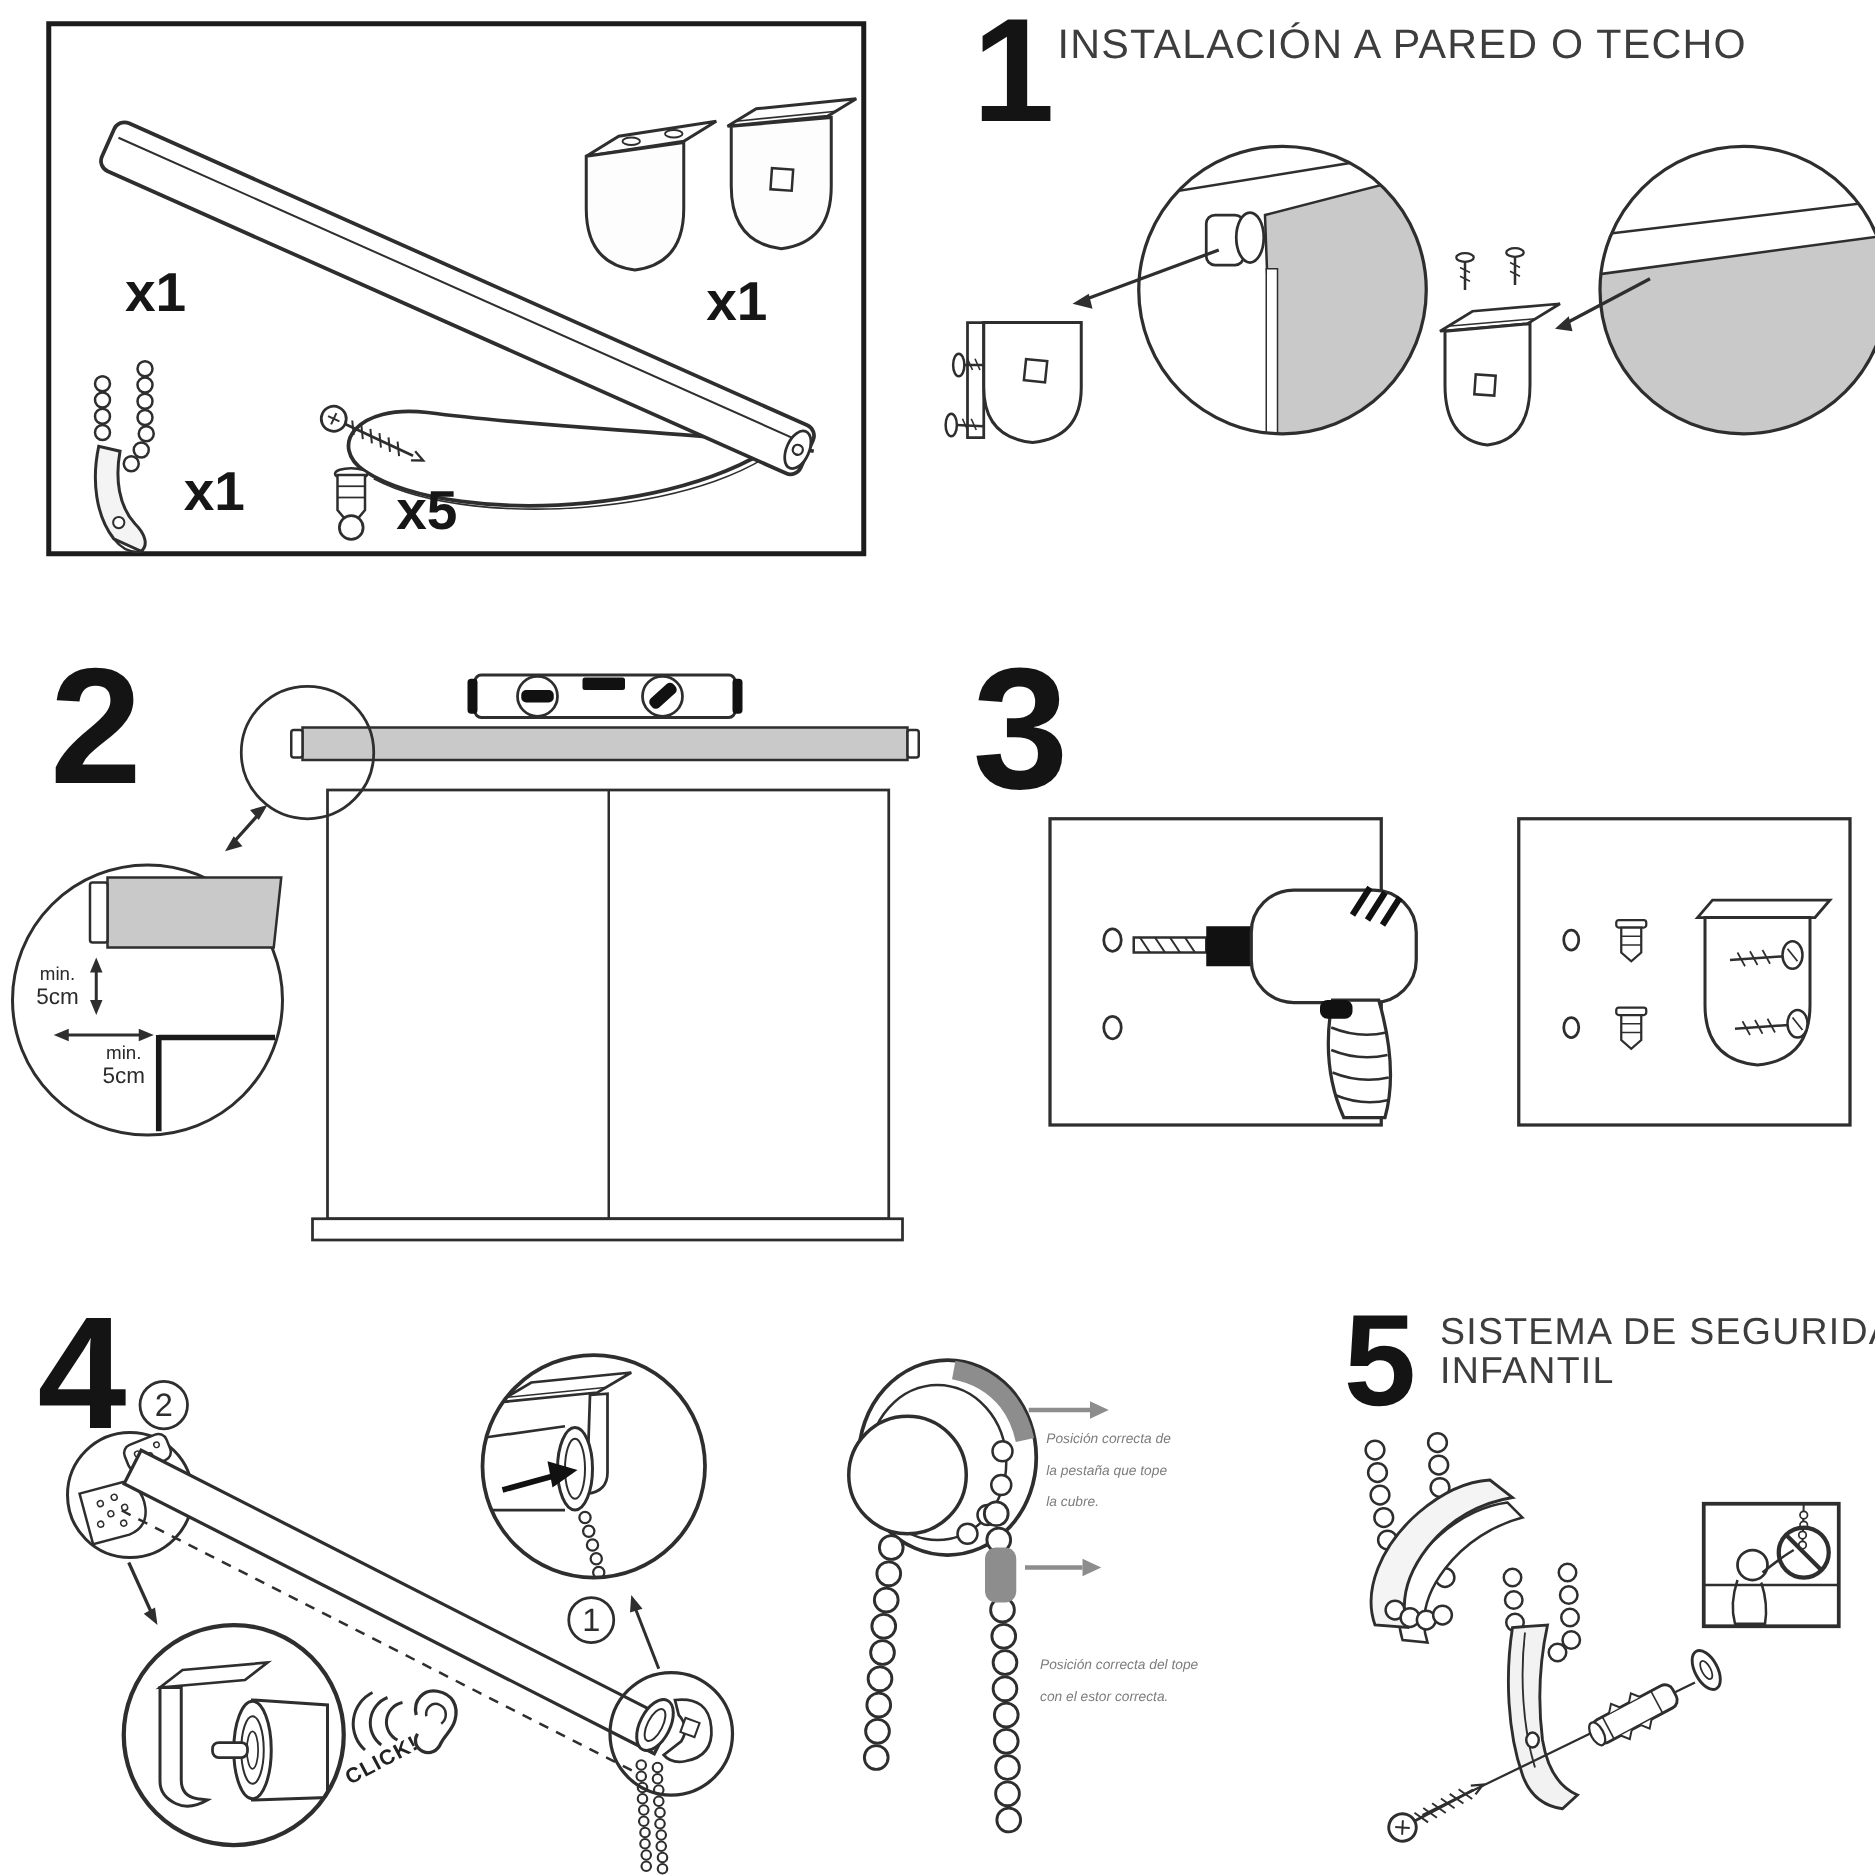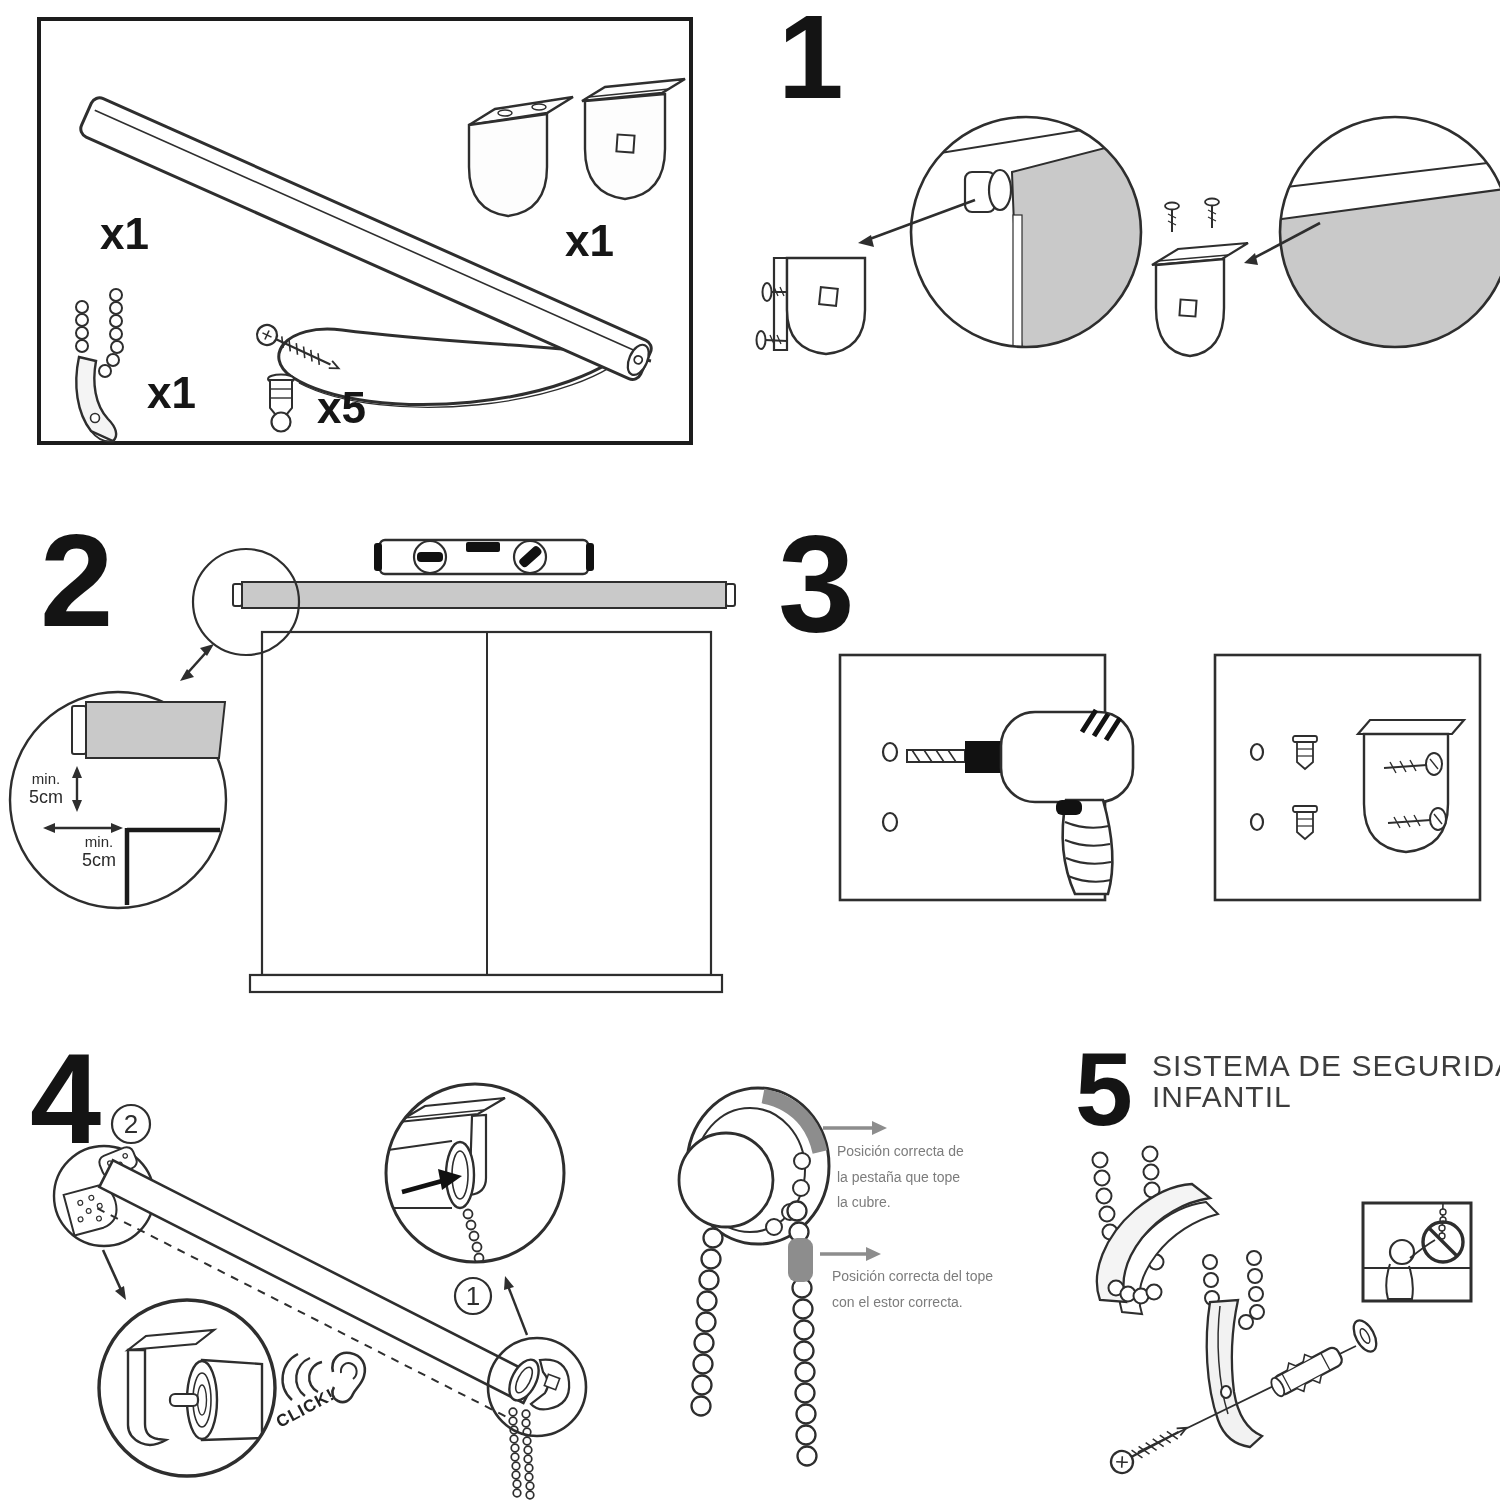--- a/index.html
+++ b/index.html
@@ -1,21 +1,21 @@
 <!DOCTYPE html>
 <html><head>
 <meta charset="utf-8">
 <style>
   html,body{margin:0;padding:0;background:#fff;}
   .canvas{position:relative;width:1500px;height:1500px;background:#ffffff;overflow:hidden;
           font-family:"Liberation Sans",sans-serif;color:#2e2e2e;}
   .abs{position:absolute;}
   .step-num{position:absolute;font-weight:900;color:#141414;line-height:.8;letter-spacing:-5px;}
   .title{position:absolute;color:#3d3d3d;font-weight:400;letter-spacing:1px;white-space:nowrap;}
-  .note{position:absolute;color:#7c7c7c;font-size:14px;line-height:25.5px;font-weight:400;}
+  .note{position:absolute;color:#7c7c7c;font-size:11px;line-height:25.5px;font-weight:400;font-style:italic;}
   svg{position:absolute;overflow:visible;}
   svg text{font-family:"Liberation Sans",sans-serif;}
   .xlbl{font-weight:bold;font-size:44px;fill:#161616;}
   .minlbl{font-size:15px;fill:#2b2b2b;}
   .cmlbl{font-size:18px;fill:#2b2b2b;}
   .marker-num{font-size:26px;fill:#2e2e2e;}
   .click{font-size:17px;font-weight:bold;letter-spacing:1px;fill:#222;}
 </style>
 </head>
 <body>
@@ -87,20 +87,21 @@
       <circle cx="244" cy="405" r="9.5" stroke-width="2.2"></circle>
     </g>
 
     <text class="xlbl" x="63" y="232">x1</text>
     <text class="xlbl" x="528" y="239">x1</text>
     <text class="xlbl" x="110" y="391">x1</text>
     <text class="xlbl" x="280" y="406">x5</text>
   </svg>
 
   <div class="step-num" style="left:778px;top:10px;font-size:118px;">1</div>
+  <div class="title" style="left:846px;top:16px;font-size:33px;">INSTALACIÓN A PARED O TECHO</div>
 
   <svg class="abs" style="left:760px;top:60px;" width="740" height="420" viewBox="0 0 740 420">
     <defs>
       <clipPath id="clipC1">
           <circle cx="266" cy="172" r="115"></circle>
         </clipPath>
       <clipPath id="clipC2">
           <circle cx="635" cy="172" r="115"></circle>
         </clipPath>
     </defs>
@@ -437,21 +438,21 @@
       <line x1="170" y1="174" x2="216" y2="174" stroke="#8d8d8d" stroke-width="3.5"></line>
       <polygon points="216,167 216,181 231,174" fill="#8d8d8d"></polygon>
     </g>
   </svg>
 
   <div class="note" style="left:837px;top:1139px;">
     <div>Posición correcta de</div>
     <div>la pestaña que tope</div>
     <div>la cubre.</div>
   </div>
-  <div class="note" style="left:832px;top:1264px;">
+  <div class="note" style="left:832px;top:1320px;">
     <div>Posición correcta del tope</div>
     <div>con el estor correcta.</div>
   </div>
 
   <div class="step-num" style="left:1075px;top:1048px;font-size:104px;">5</div>
   <div class="title" style="left:1152px;top:1050px;font-size:30px;line-height:31px;">
     <div>SISTEMA DE SEGURIDAD</div>
     <div>INFANTIL</div>
   </div>
 

